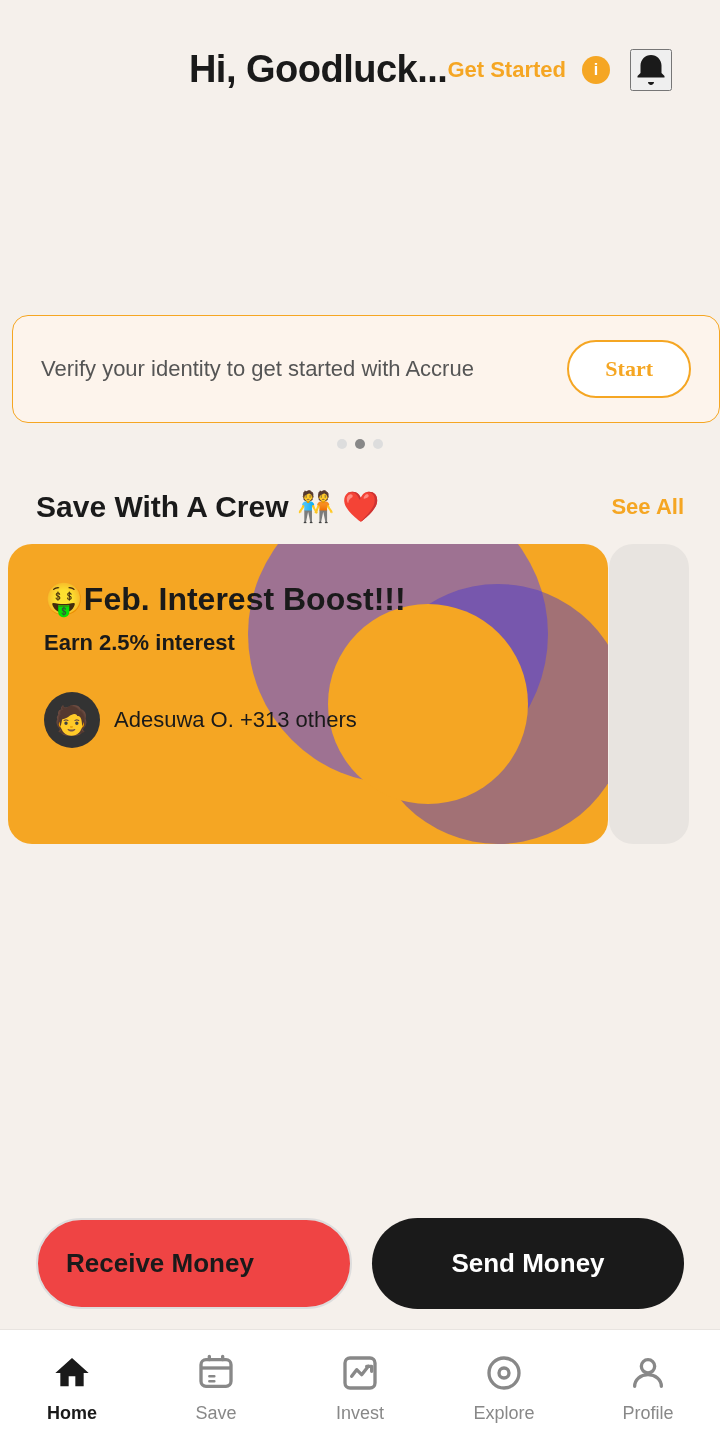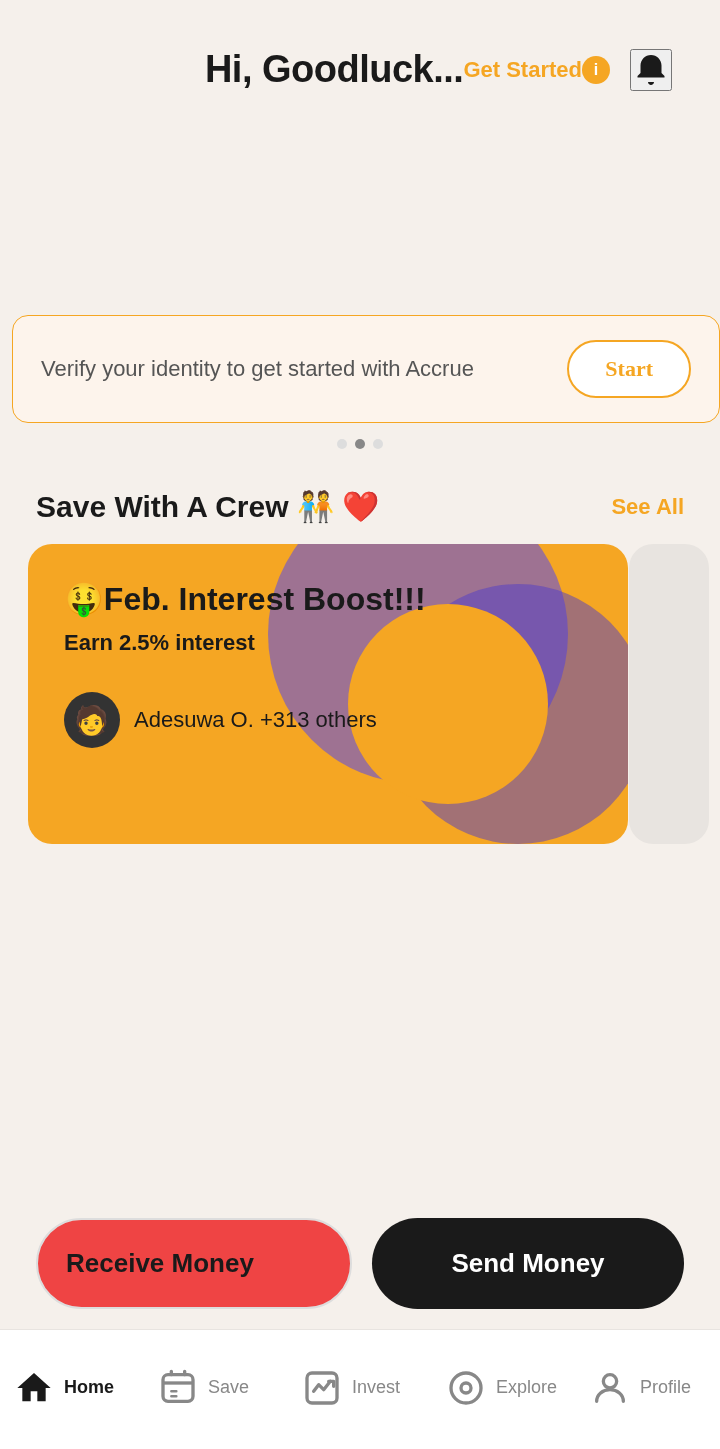--- a/index.html
+++ b/index.html
@@ -31,21 +31,21 @@
 
     .header-right {
       display: flex;
       align-items: center;
       gap: 20px;
     }
 
     .get-started-btn {
       display: flex;
       align-items: center;
-      gap: 0;
+      gap: 16px;
       color: #f5a623;
       font-size: 22px;
       font-weight: 600;
       background: none;
       border: none;
       cursor: pointer;
     }
 
     .info-circle {
       width: 28px;
@@ -148,21 +148,21 @@
       font-size: 22px;
       color: #f5a623;
       font-weight: 600;
       background: none;
       border: none;
       cursor: pointer;
     }
 
     
     .crew-card-container {
-      padding: 0 28px;
+      padding: 0 8px;
       display: flex;
       gap: 1px;
       overflow: hidden;
     }
 
     .crew-card {
       background: #f5a623;
       border-radius: 24px;
       width: 600px;
       min-width: 600px;
@@ -311,21 +311,21 @@
       border-top: 1.5px solid #e8e4e0;
       display: flex;
       align-items: center;
       justify-content: space-around;
       padding: 16px 0 20px;
       height: 120px;
     }
 
     .nav-item {
       display: flex;
-      flex-direction: row;
+      flex-direction: column;
       align-items: center;
       gap: 8px;
       cursor: pointer;
       width: 120px;
     }
 
     .nav-icon {
       width: 44px;
       height: 44px;
       display: flex;

